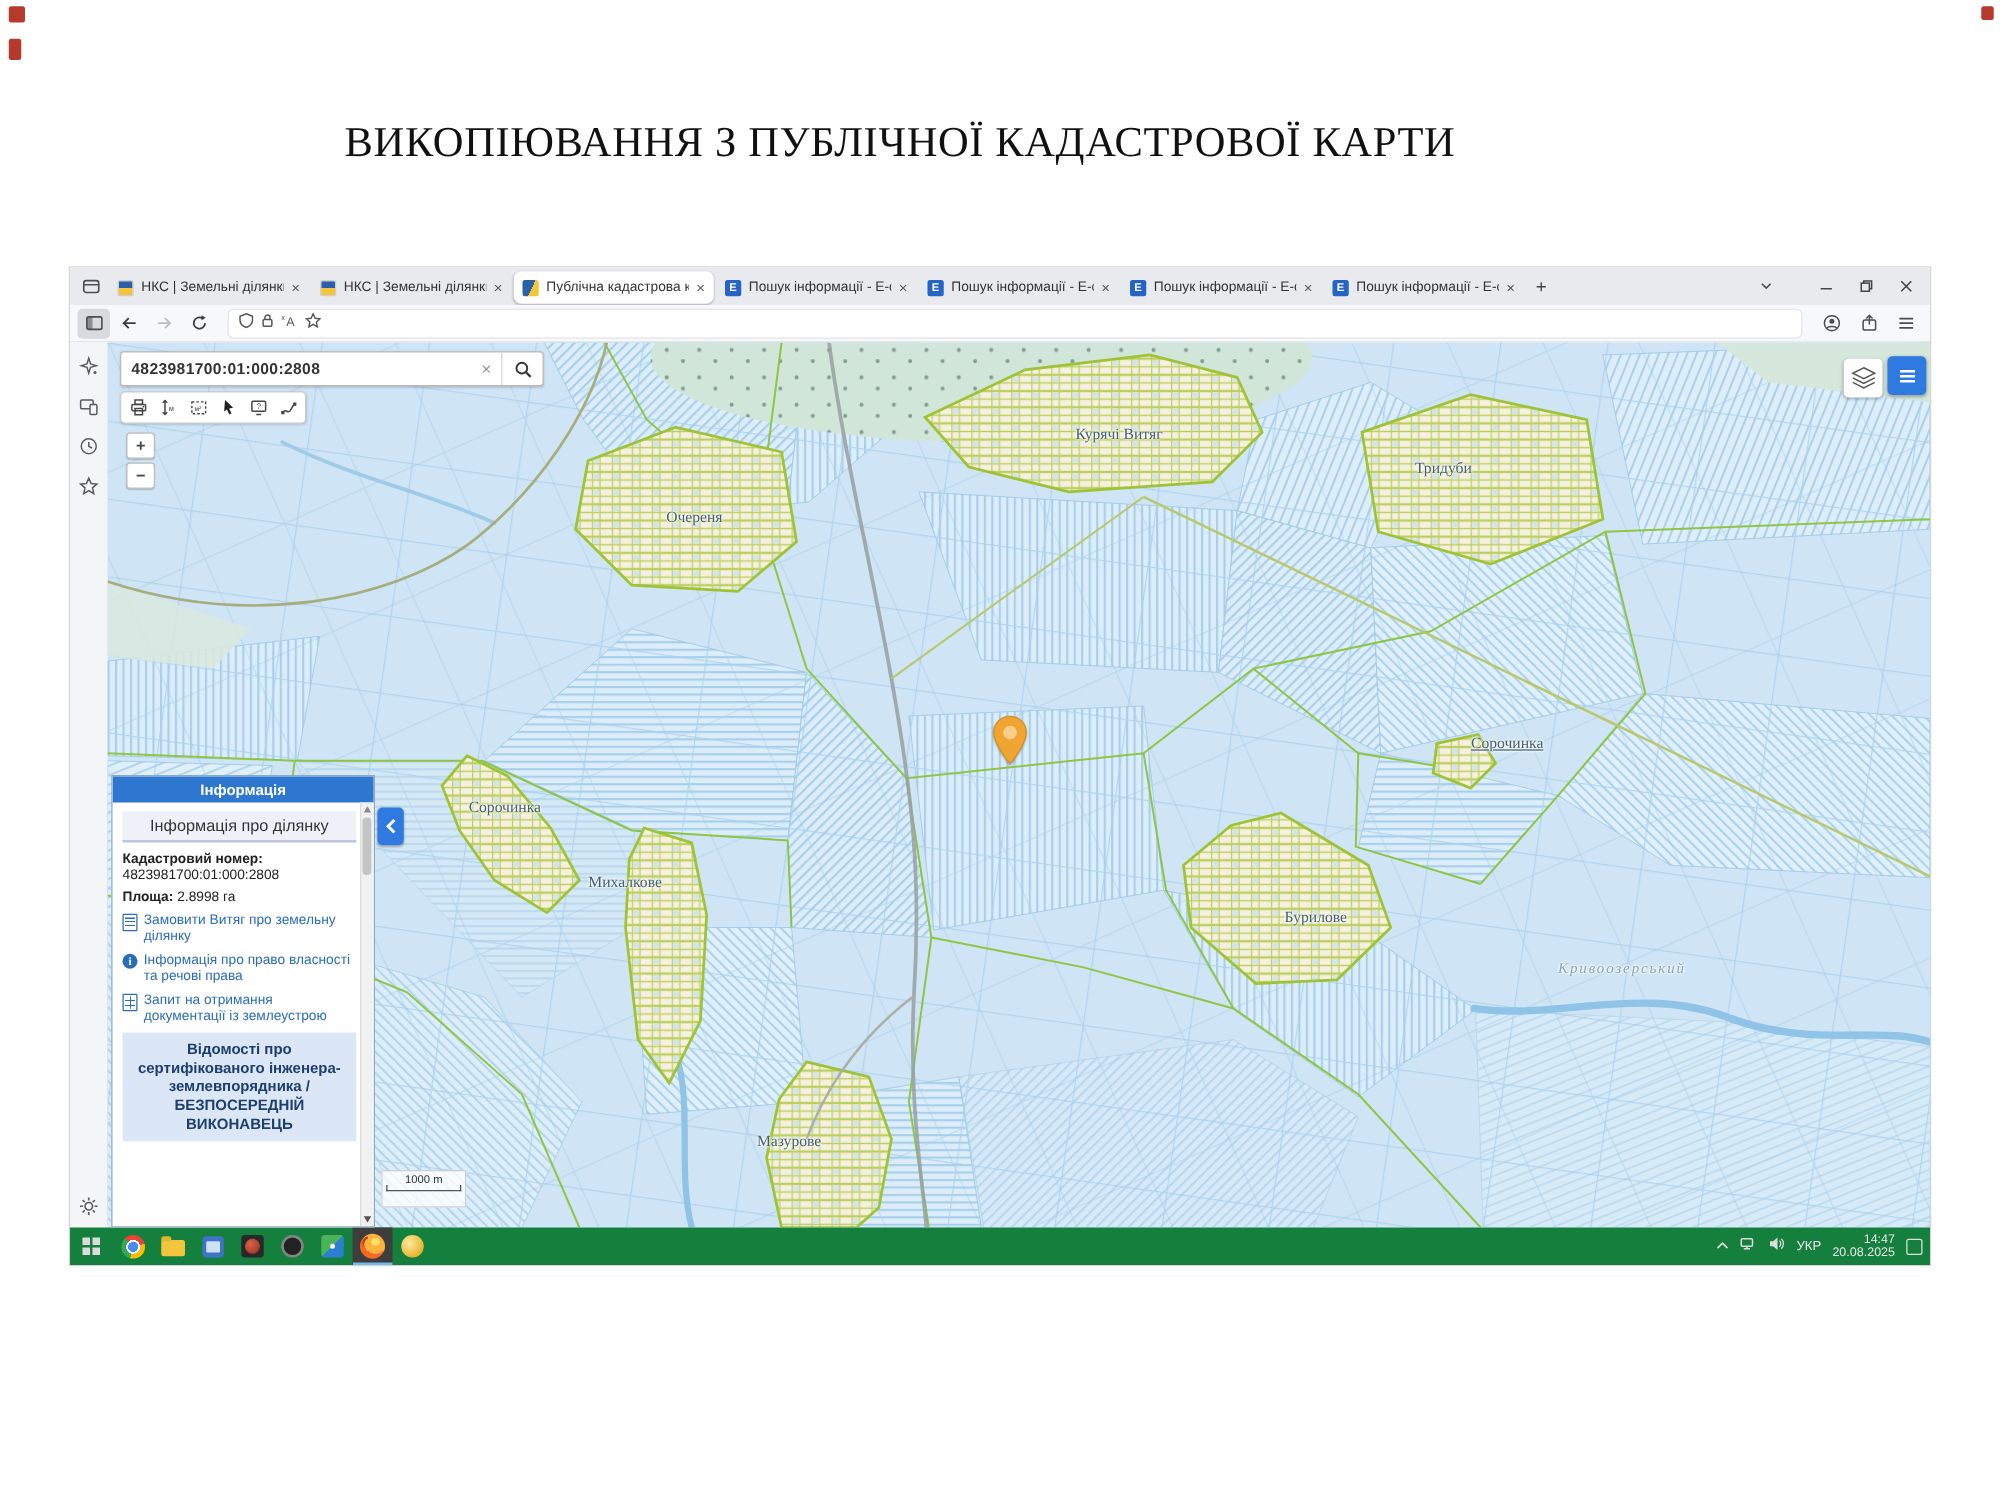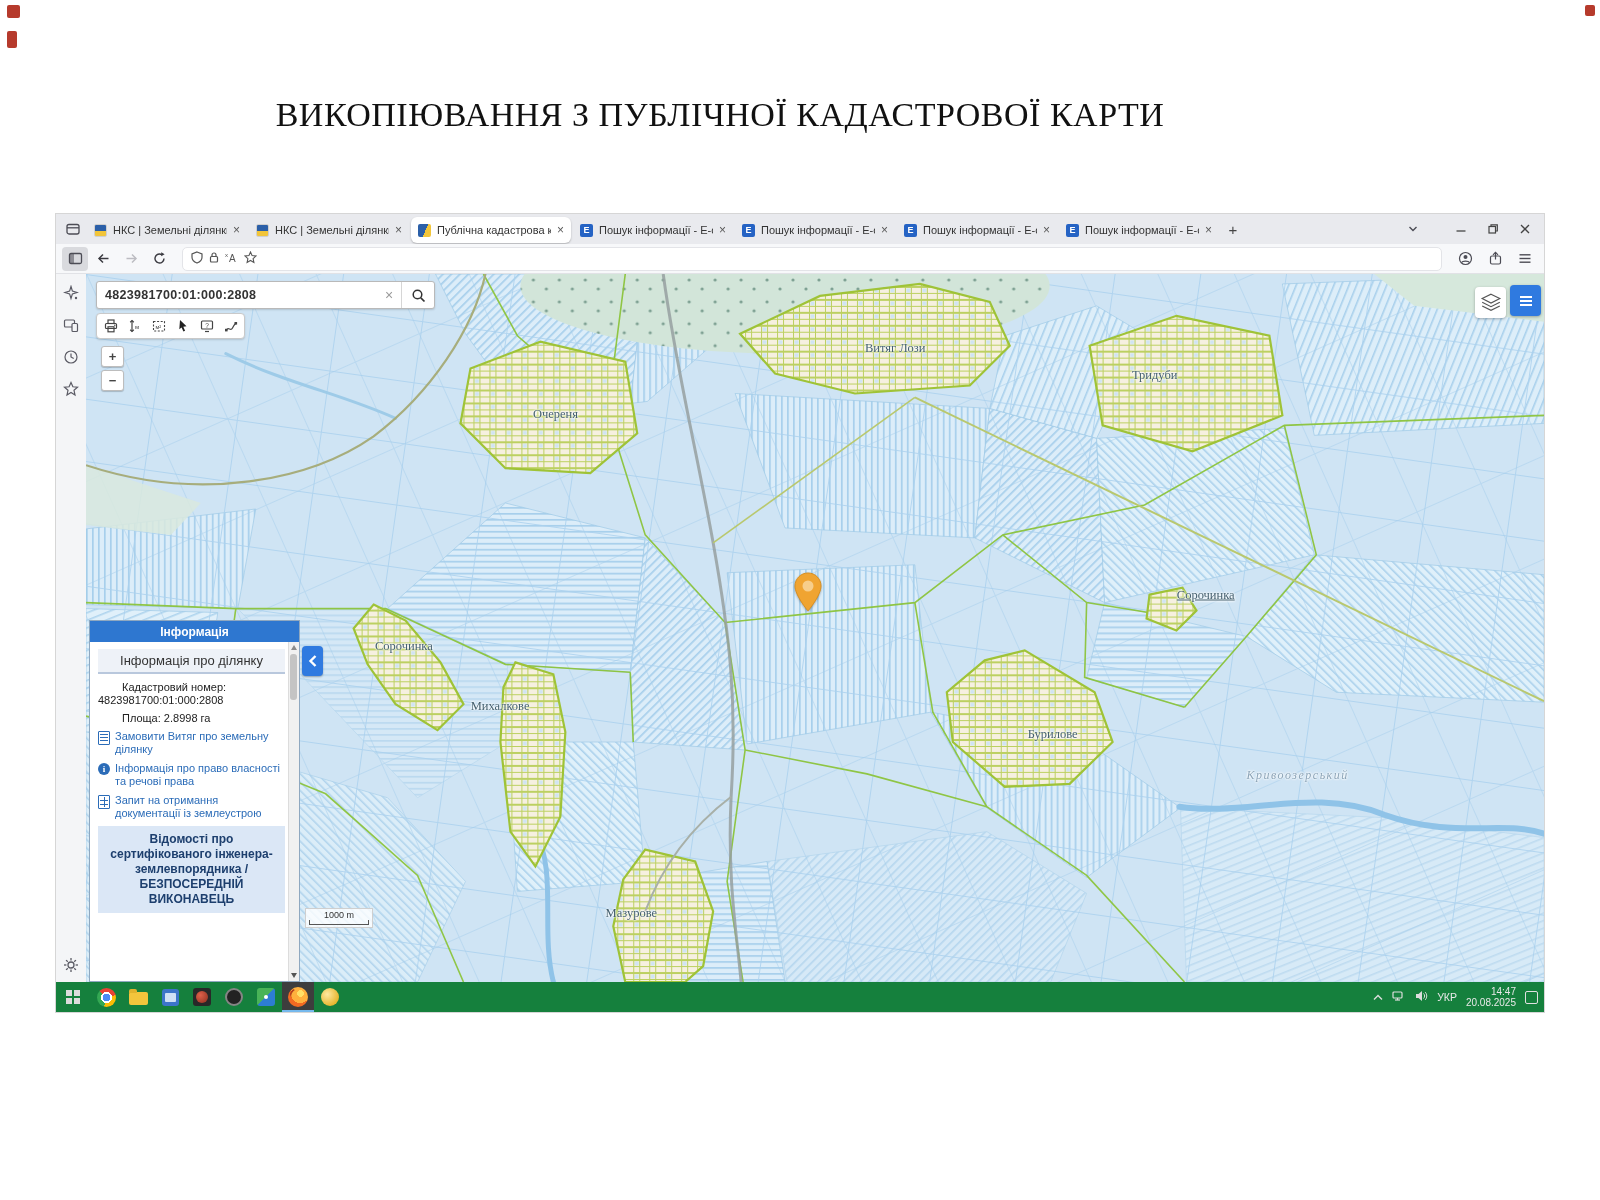--- a/index.html
+++ b/index.html
@@ -92,21 +92,21 @@
 
   
   .panel{position:absolute;left:3px;top:346px;width:211px;bottom:0;background:#fff;border:1px solid #8fa8c0;
     box-sizing:border-box;overflow:hidden;z-index:5;}
   .panel-head{height:21px;background:#2e77d0;color:#fff;font-size:12px;font-weight:700;display:flex;
     align-items:center;justify-content:center;}
   .panel-body{position:absolute;left:0;top:21px;right:10px;bottom:0;padding:7px 4px 0 8px;font-size:11px;
     line-height:1.18;color:#222;overflow:hidden;}
   .sect-box{background:#eef2f8;border-bottom:2px solid #b9c8dd;text-align:center;font-size:13px;color:#333;
     padding:4px 2px;margin-bottom:7px;}
-  .panel-body b{font-weight:400;margin-left:24px;}
+  .panel-body b{font-weight:700;}
   .pitem{margin-bottom:5px;}
   .plink{display:flex;gap:5px;color:#2b6cb8;margin-bottom:6px;cursor:pointer;align-items:flex-start;}
   .plink-icon{flex:0 0 auto;margin-top:1px;}
   .pl-doc,.pl-form{width:10px;height:12px;border:1.4px solid #2b6cb8;border-radius:1px;position:relative;}
   .pl-doc::after{content:"";position:absolute;left:1px;right:1px;top:2px;height:7px;
     background:repeating-linear-gradient(#2b6cb8 0 1px,transparent 1px 3px);}
   .pl-form::after{content:"";position:absolute;inset:1px;
     background:linear-gradient(#2b6cb8 0 1px,transparent 1px) 0 3px/100% 4px repeat-y,
                linear-gradient(90deg,#2b6cb8 0 1px,transparent 1px) 4px 0/5px 100% repeat-x;}
   .pl-info{width:12px;height:12px;border-radius:50%;background:#2b6cb8;color:#fff;font-family:"Liberation Serif",serif;
@@ -118,22 +118,22 @@
   .pscroll{position:absolute;right:0;top:21px;bottom:0;width:10px;background:#f1f1f1;border-left:1px solid #dcdcdc;}
   .ps-up{position:absolute;top:3px;left:2px;width:0;height:0;border-left:3px solid transparent;
     border-right:3px solid transparent;border-bottom:5px solid #8a8a8a;}
   .ps-thumb{position:absolute;top:12px;left:1px;width:7px;height:46px;background:#c4c4c4;border-radius:3px;}
   .ps-down{position:absolute;bottom:3px;left:2px;width:0;height:0;border-left:3px solid transparent;
     border-right:3px solid transparent;border-top:5px solid #555;}
 
   .collapse-btn{position:absolute;left:216px;top:372px;width:21px;height:30px;background:#2f7ae0;border-radius:4px;
     display:flex;align-items:center;justify-content:center;cursor:pointer;z-index:6;box-shadow:0 1px 2px rgba(0,0,0,.3);}
 
-  .scalebar{position:absolute;left:219px;top:634px;width:60px;background:rgba(255,255,255,.78);
-    border:1px solid #cfcfcf;padding:1px 3px 2px 3px;z-index:4;}
+  .scalebar{position:absolute;left:219px;top:662px;width:60px;background:rgba(255,255,255,.78);
+    border:1px solid #cfcfcf;padding:1px 3px 12px 3px;z-index:4;}
   .scalebar .st{display:block;font-size:9px;color:#333;text-align:center;line-height:10px;}
   .scalebar .bracket{height:4px;border-left:1px solid #555;border-right:1px solid #555;border-bottom:1px solid #555;}
 
   
   .taskbar{height:30px;background:#15803d;display:flex;align-items:center;flex:0 0 auto;position:relative;}
   .tb-start{width:34px;height:30px;display:flex;align-items:center;justify-content:center;cursor:pointer;}
   .win-logo{position:relative;width:14px;height:14px;}
   .win-logo::before{content:"";position:absolute;width:6px;height:6px;background:#dcdcdc;
     box-shadow:8px 0 #dcdcdc,0 8px #dcdcdc,8px 8px #dcdcdc;}
   .tb-app{width:32px;height:30px;display:flex;align-items:center;justify-content:center;cursor:pointer;}
@@ -468,21 +468,21 @@
 
         <path d="M578,0 C590,90 612,180 628,270 C645,365 652,430 646,525 C642,610 652,665 656,711" stroke="#97a0a0" stroke-width="3" opacity=".85"></path>
         <path d="M646,525 C600,560 575,600 560,640" stroke="#a8b0a8" stroke-width="2"></path>
         <path d="M400,0 C388,55 345,120 288,163 C225,207 115,230 0,192" stroke="#a7ad7c" stroke-width="2.2"></path>
         <path d="M830,124 L1460,429" stroke="#b9c86e" stroke-width="2"></path>
         <path d="M628,270 L830,124" stroke="#b9c86e" stroke-width="1.6"></path>
       </svg>
 
       <div class="map-labels" id="map-labels">
           <span class="map-label village" style="left: 32.2%; top: 19.8%;">Очереня</span>
-          <span class="map-label village" style="left: 55.5%; top: 10.4%;">Витяг Лози</span>
+          <span class="map-label village" style="left: 55.5%; top: 10.4%;">Курячі Витяг</span>
           <span class="map-label village" style="left: 73.3%; top: 14.2%;">Тридуби</span>
           <span class="map-label village" style="left: 76.8%; top: 45.3%; text-decoration: underline;">Сорочинка</span>
           <span class="map-label village" style="left: 21.8%; top: 52.5%;">Сорочинка</span>
           <span class="map-label village" style="left: 28.4%; top: 61%;">Михалкове</span>
           <span class="map-label village" style="left: 66.3%; top: 65%;">Бурилове</span>
           <span class="map-label village" style="left: 37.4%; top: 90.2%;">Мазурове</span>
           <span class="map-label district" style="left: 83.1%; top: 70.7%;">Кривоозерський</span>
         </div>
 
       <svg class="marker" viewBox="0 0 30 40">

